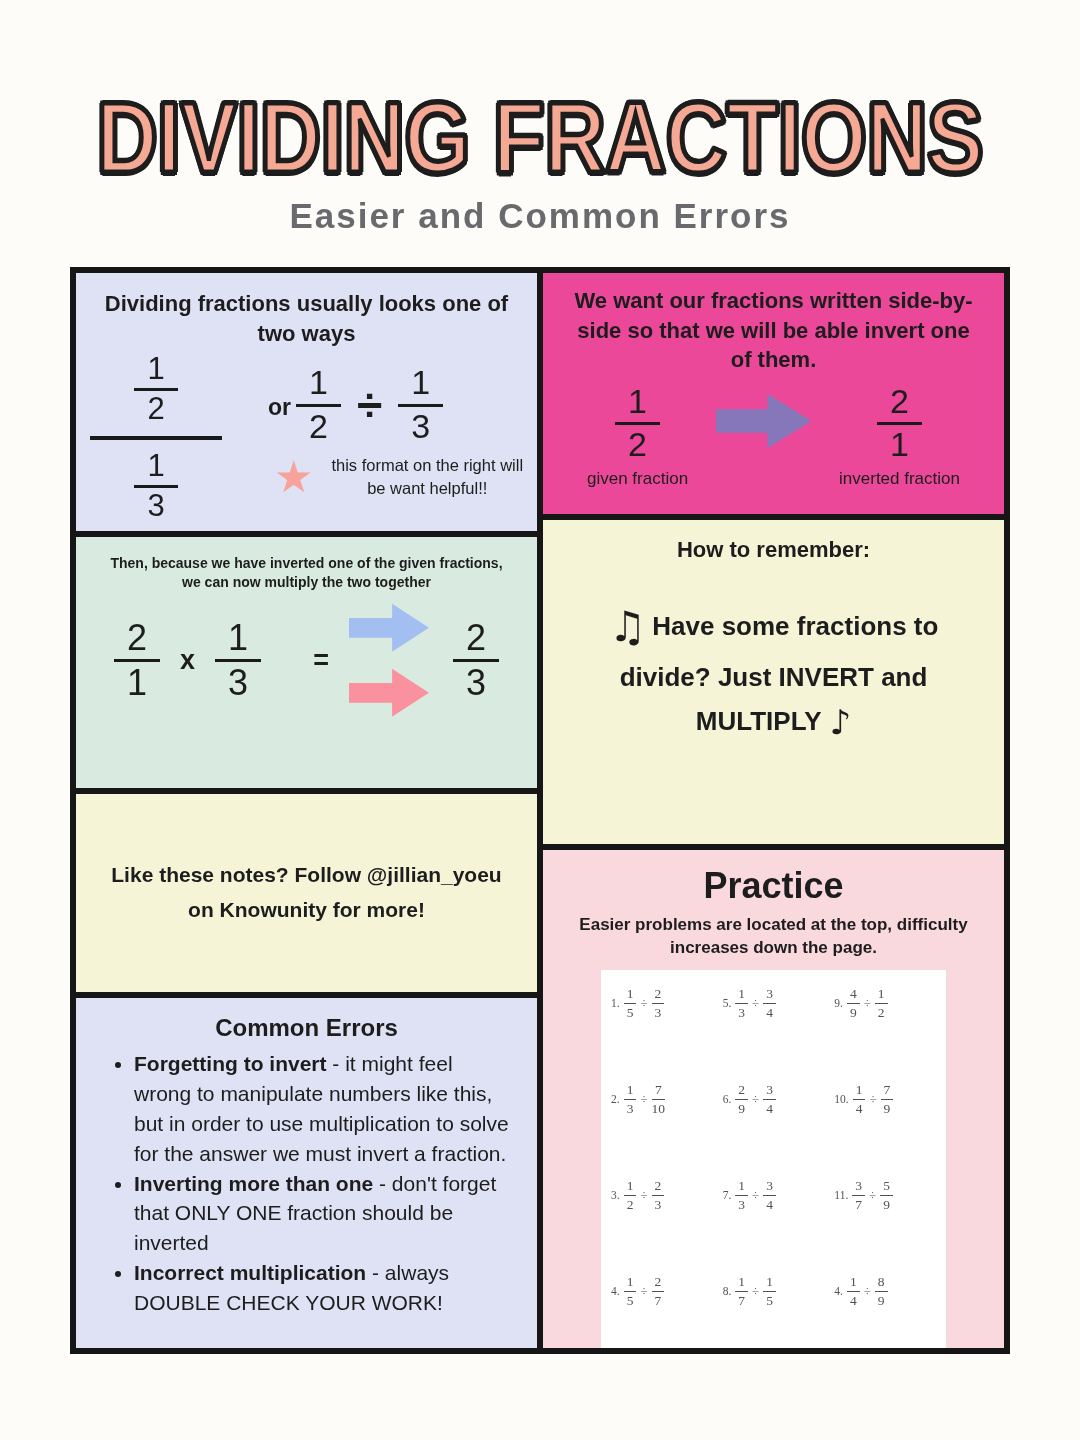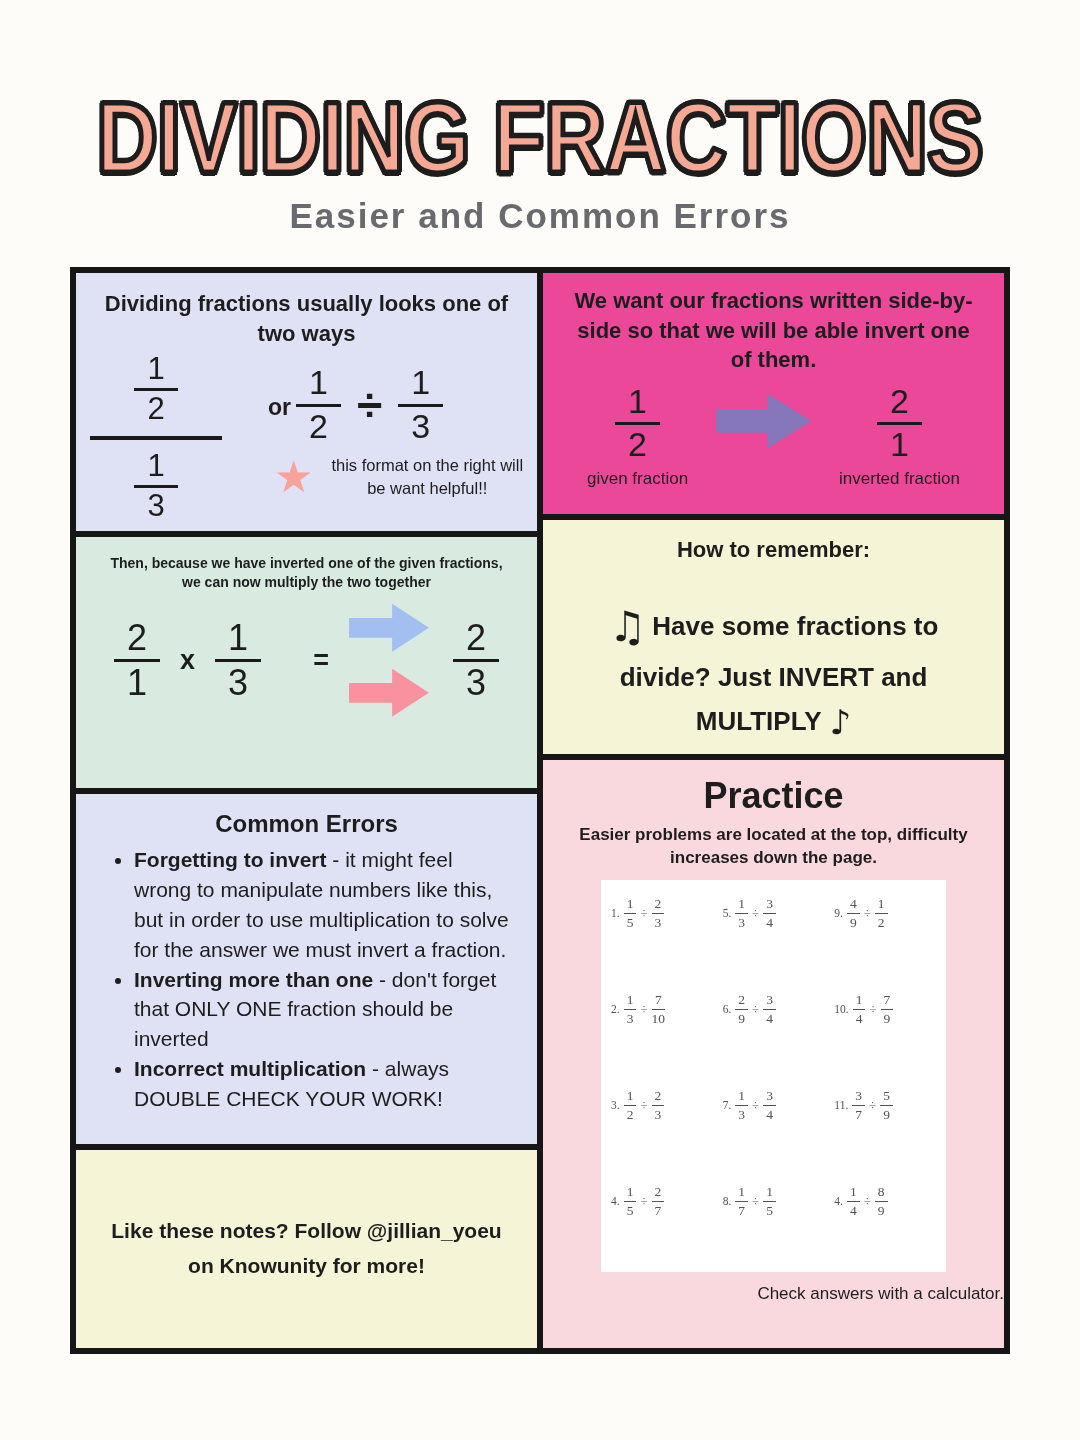--- a/index.html
+++ b/index.html
@@ -33,21 +33,21 @@
     position:absolute;left:70px;top:267px;width:940px;height:1087px;
     background:#161616;display:flex;gap:6px;padding:6px;box-sizing:border-box;
   }
   .col{display:flex;flex-direction:column;gap:6px;flex:1;min-width:0;}
   .box{position:relative;box-sizing:border-box;overflow:hidden;}
   .box-two-ways{height:258px;background:#dfe2f4;}
   .box-multiply{height:251px;background:#d9ebe1;}
   .box-errors{height:350px;background:#dfe2f4;}
   .box-follow{flex:1;background:#f5f4d7;}
   .box-side{height:241px;background:#ec4899;}
-  .box-remember{height:234px;background:#f5f4d7;}
+  .box-remember{height:324px;background:#f5f4d7;}
   .box-practice{flex:1;background:#f9d9de;}
 
   .head{font-weight:bold;text-align:center;line-height:1.35;}
 
   
   .frac{display:inline-block;text-align:center;line-height:1.1;}
   .frac .num{display:block;border-bottom:3px solid #1a1a1a;padding:0 13px 2px;}
   .frac .den{display:block;padding-top:1px;}
 
   
@@ -182,37 +182,37 @@
             <span class="arrow-sm arrow-blue"></span>
             <span class="arrow-sm arrow-pink"></span>
           </span>
           <span class="frac">
             <span class="num">2</span>
             <span class="den">3</span>
           </span>
         </div>
       </div>
 
-      <div class="box box-errors">
-        <div class="head bl-head">Common Errors</div>
-        <ul class="bl-list" id="errors-list">
-  <li><span class="eb">Forgetting to invert</span><span> - it might feel wrong to manipulate numbers like this, but in order to use multiplication to solve for the answer we must invert a fraction.</span></li>
-
-  <li><span class="eb">Inverting more than one</span><span> - don't forget that ONLY ONE fraction should be inverted</span></li>
-
-  <li><span class="eb">Incorrect multiplication</span><span> - always DOUBLE CHECK YOUR WORK!</span></li>
-</ul>
-      </div>
-
       <div class="box box-follow">
         <div class="follow-inner">
           <span>Like these notes? Follow @jillian_yoeu</span>
           <span>on Knowunity for more!</span>
         </div>
       </div>
+
+      <div class="box box-errors">
+        <div class="head bl-head">Common Errors</div>
+        <ul class="bl-list" id="errors-list">
+  <li><span class="eb">Forgetting to invert</span><span> - it might feel wrong to manipulate numbers like this, but in order to use multiplication to solve for the answer we must invert a fraction.</span></li>
+
+  <li><span class="eb">Inverting more than one</span><span> - don't forget that ONLY ONE fraction should be inverted</span></li>
+
+  <li><span class="eb">Incorrect multiplication</span><span> - always DOUBLE CHECK YOUR WORK!</span></li>
+</ul>
+      </div>
     </div>
 
     <div class="col">
 
       <div class="box box-side">
         <div class="head tr-head">We want our fractions written side-by-side so that we will be able invert one of them.</div>
         <div class="tr-row">
           <div class="fr-col">
             <span class="frac">
               <span class="num">1</span>

